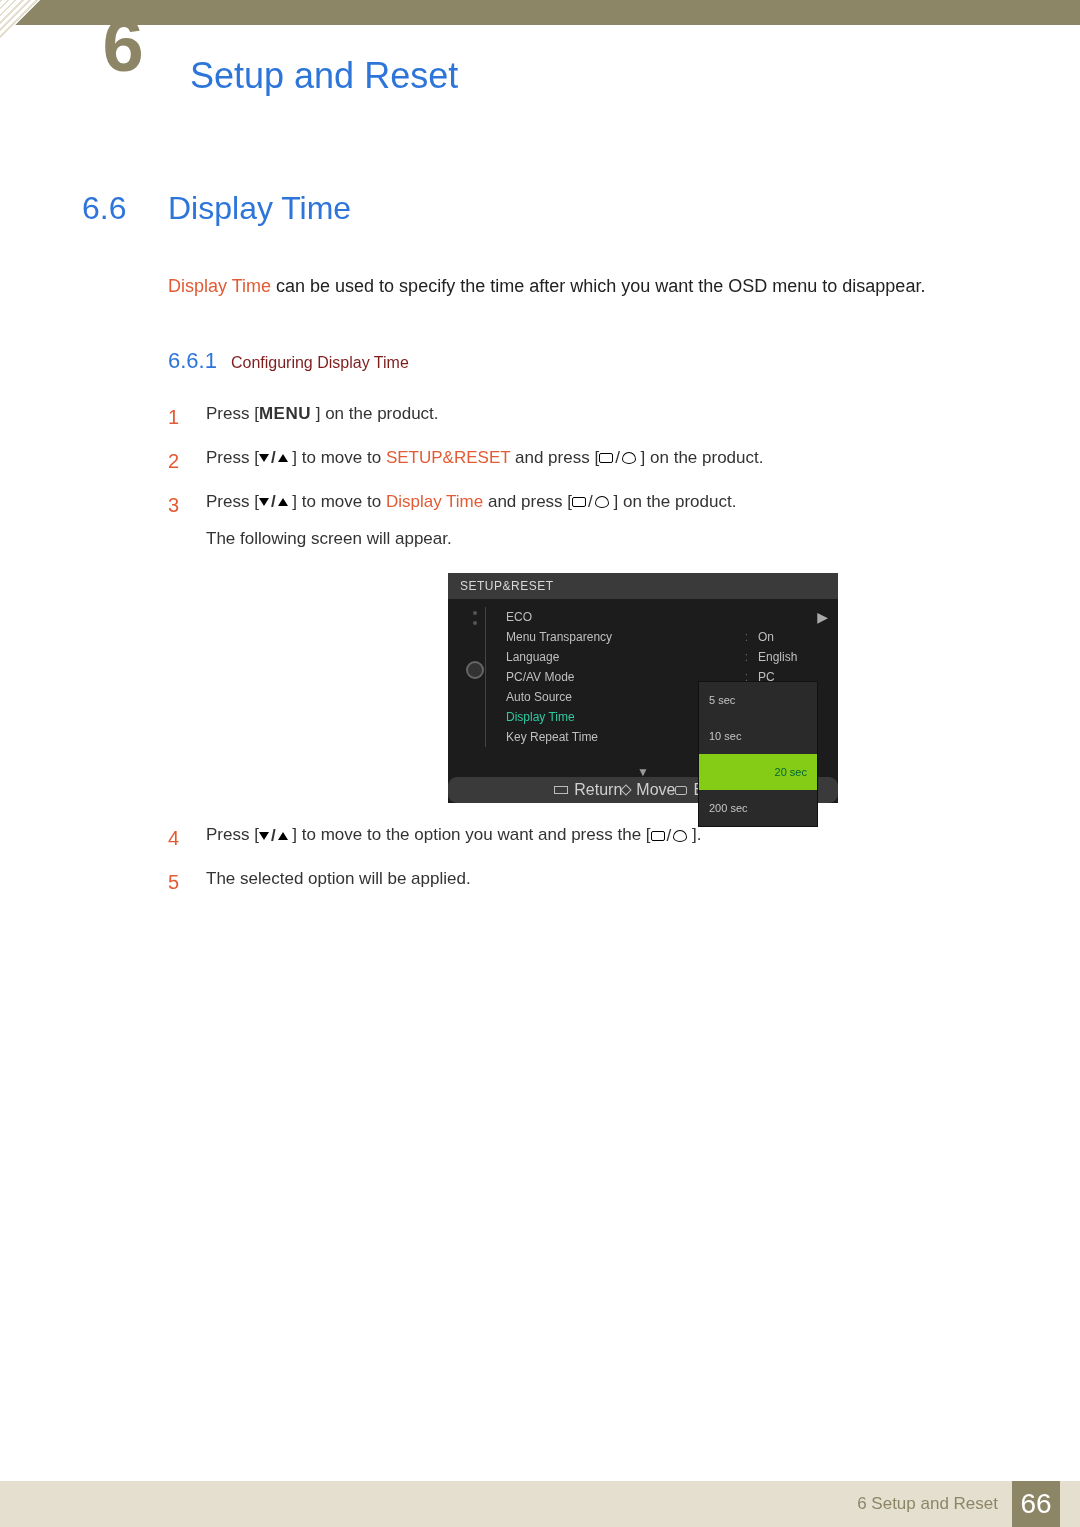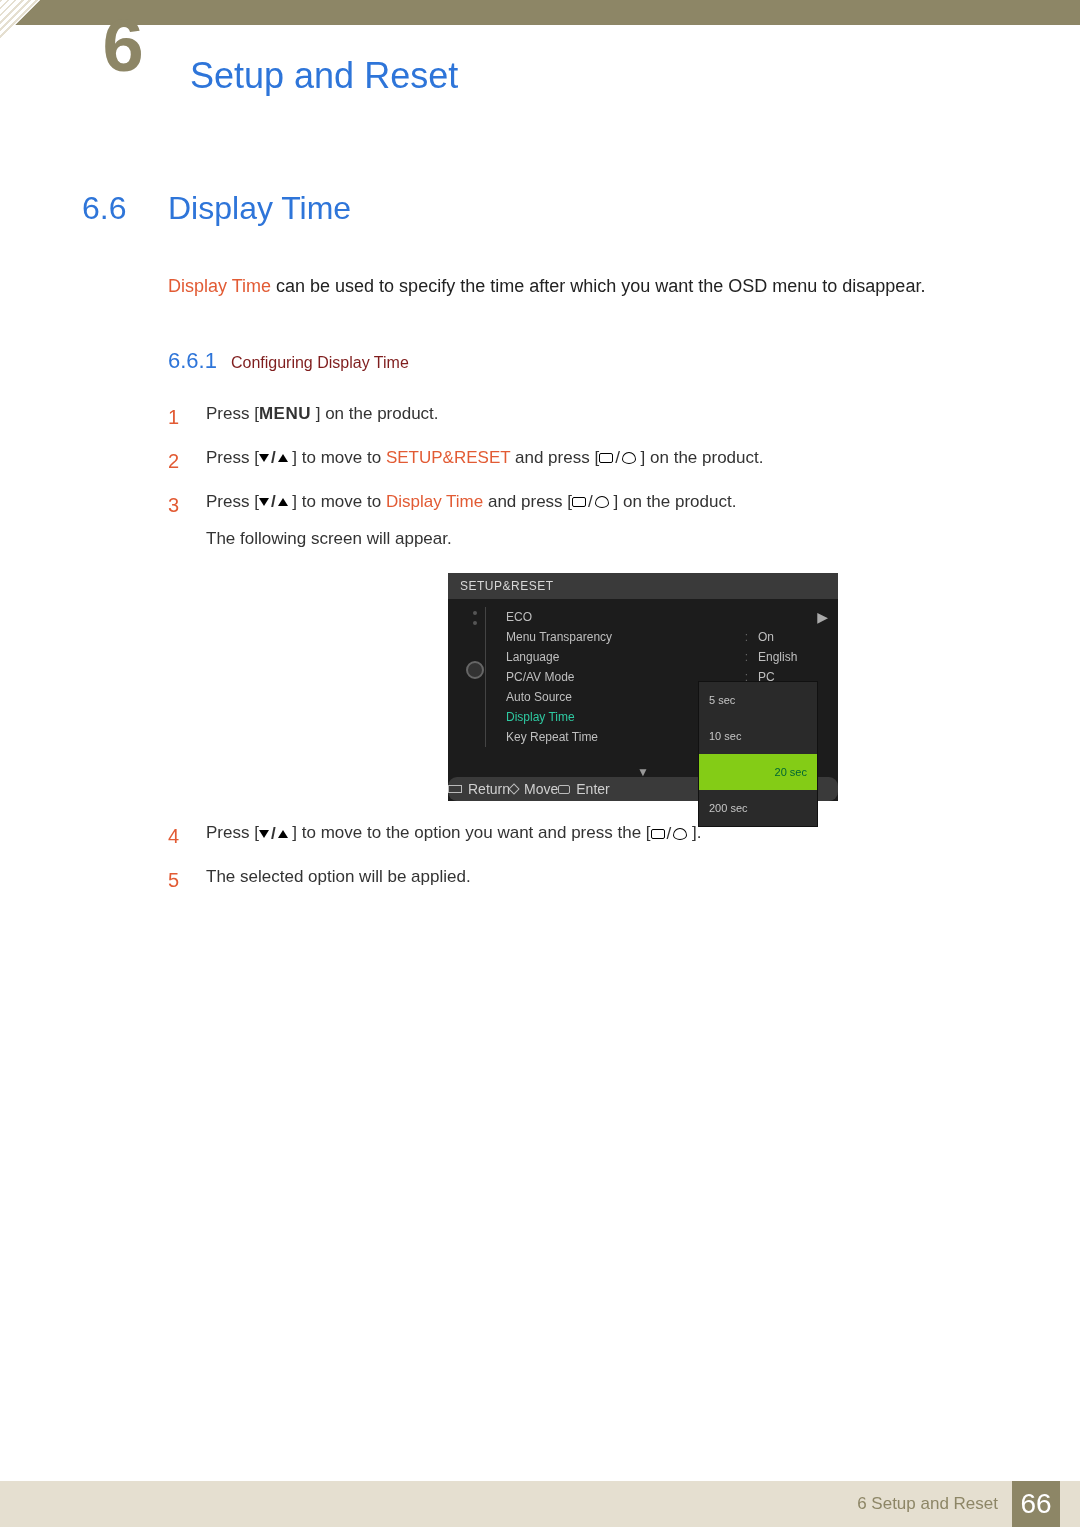--- a/index.html
+++ b/index.html
@@ -143,25 +143,25 @@
     right: 20px;
     top: 82px;
     width: 120px;
     background: #2a2a2a;
     border: 1px solid #111;
   }
   .osd-popup-item { font-size:11px; padding:12px 10px; color:#c6c6c6; }
   .osd-popup-item.sel { background:#84cc16; color:#063;text-align:right; }
   .osd-footer {
     display:flex;
-    justify-content:flex-start;
+    justify-content:center;
     background:#3a3a3a;
     padding:4px 0;
     color:#cfcfcf;
-    font-size:14px;
+    font-size:16px;
     border-radius:9px;
   }
   .osd-footer span { display:flex; align-items:center; gap:6px; }
   .osd-footer .bar-icon { display:inline-block; width:14px; height:8px; border:1px solid #bbb; }
   .osd-footer .dia-icon { display:inline-block; width:8px; height:8px; border:1px solid #bbb; transform:rotate(45deg); }
   .osd-footer .ent-icon { display:inline-block; width:12px; height:9px; border:1px solid #bbb; border-radius:2px; position:relative; }
   .osd-down-arrow { text-align:center; color:#999; font-size:12px; height:12px; }
   .footer-bar {
     position:absolute;
     bottom:0;

